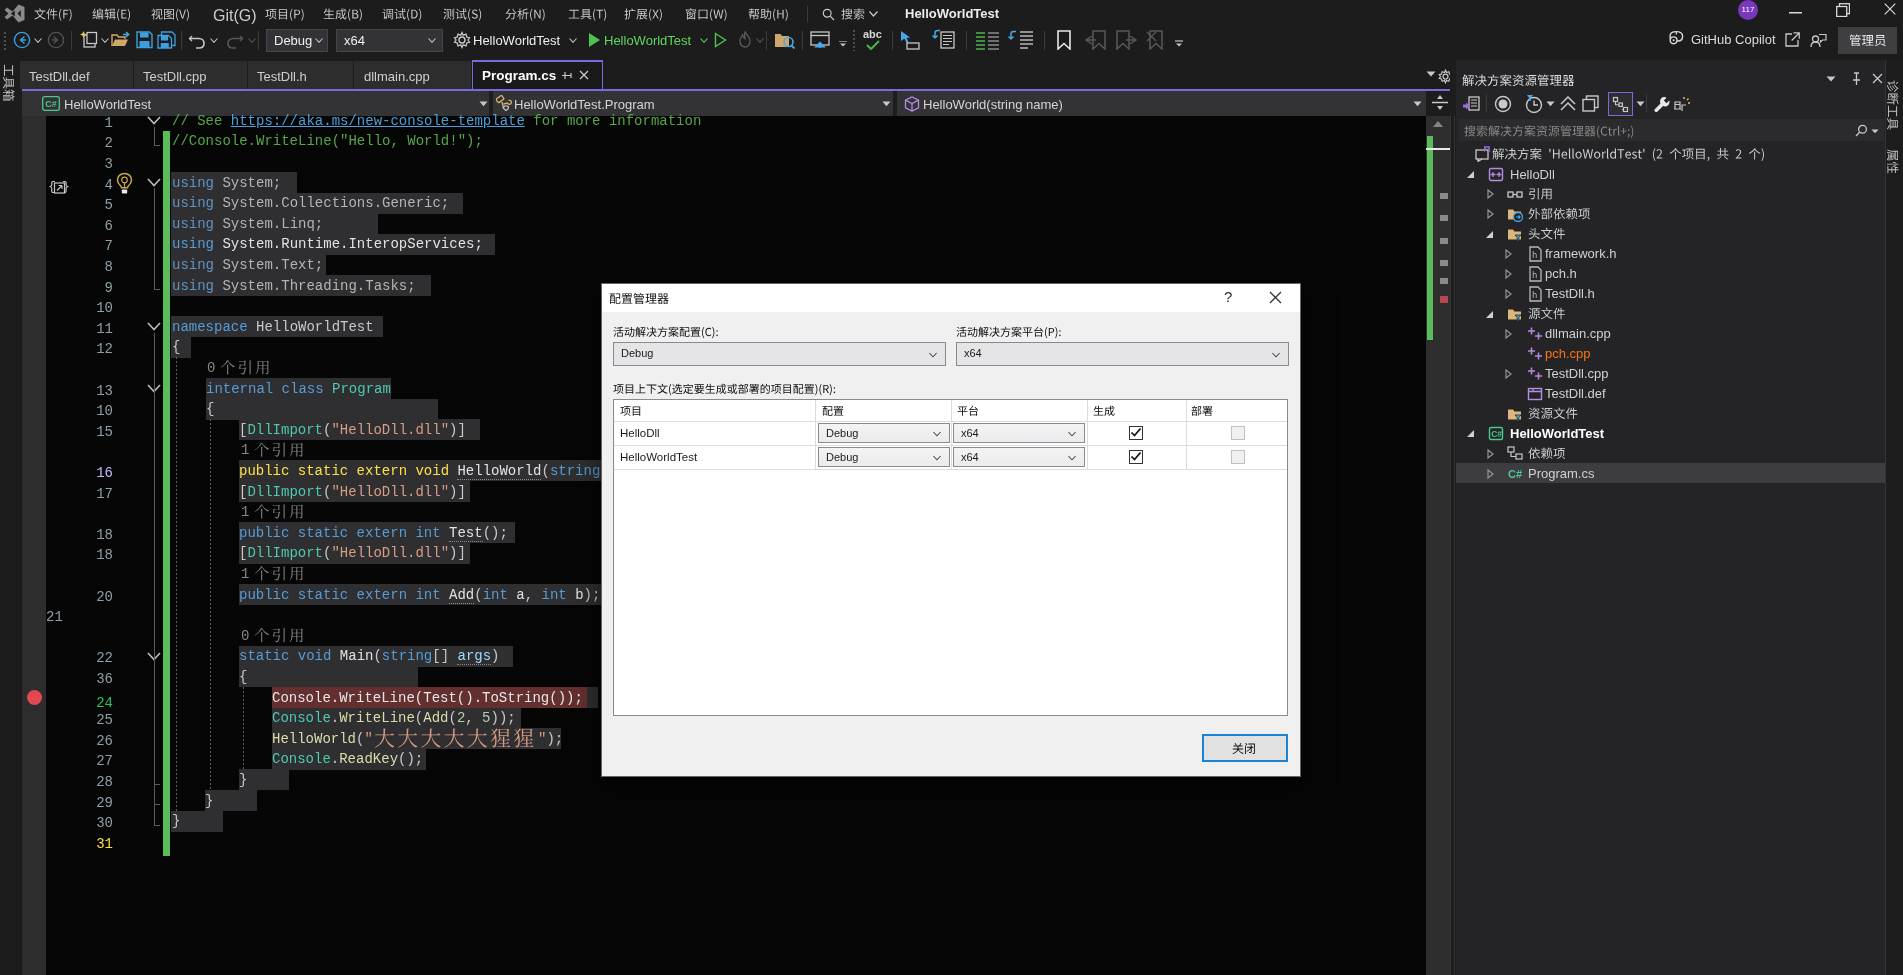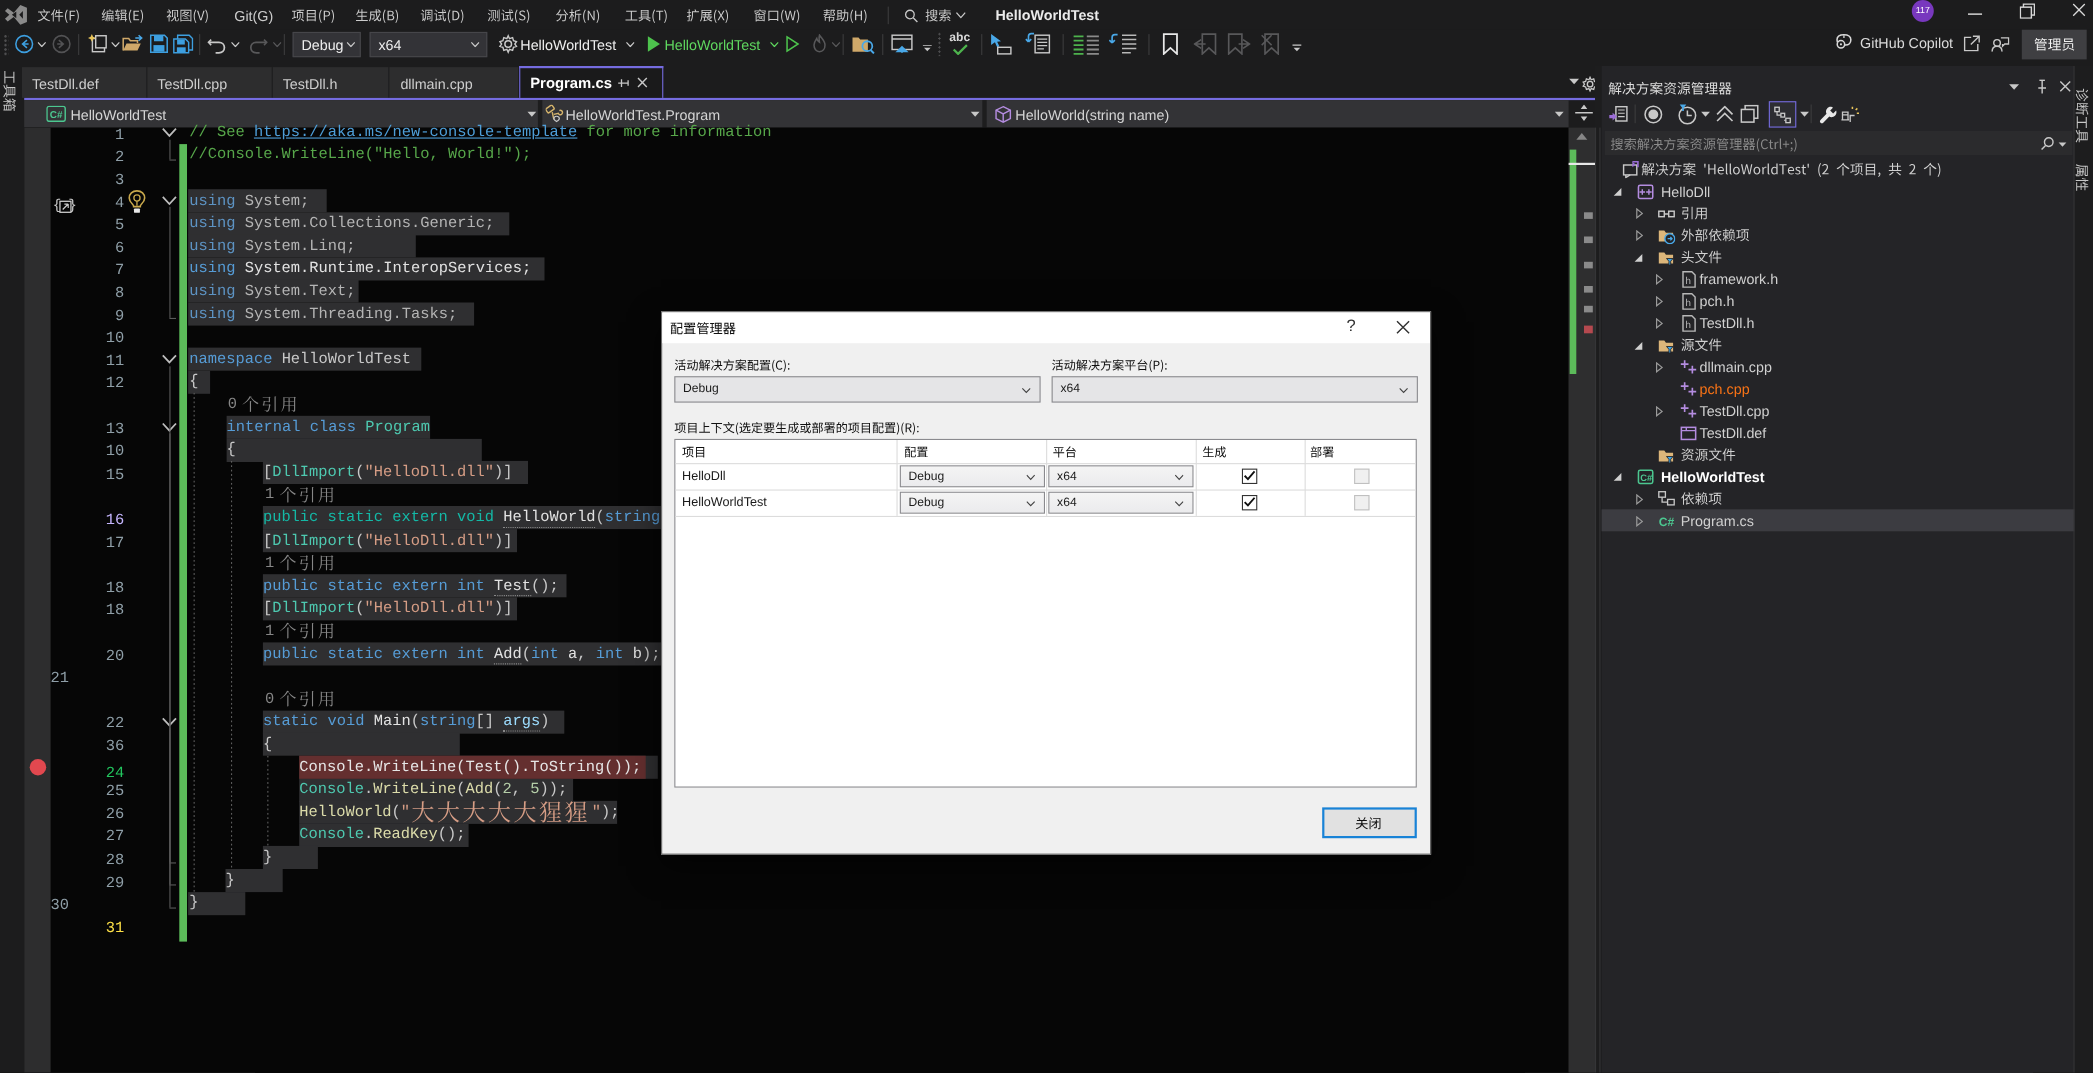--- a/index.html
+++ b/index.html
@@ -9,21 +9,21 @@
 .bgbox{position:absolute;background:#2f2f31;height:21px}
 .cl{position:absolute;height:21px}
 </style></head>
 <body>
 
 <div class="a" style="left:0;top:0;width:1903px;height:27px;background:#1c1c1d"></div>
 <svg class="a" style="left:4px;top:4px" width="21" height="19" viewBox="0 0 21 19">
     <path d="M0.5 6 L3 3.5 L8.5 7.5 L14.5 0.5 L20.5 3 L20.5 16 L14.5 18.5 L8.5 11.5 L3 15.5 L0.5 13 L4.5 9.5 Z M6.8 9.5 L10.8 12.6 L10.8 6.4 Z M13.5 9.5 L16.8 13 L16.8 6 Z" fill="#8a8a8a" fill-rule="evenodd"></path>
   </svg>
 
-<div class="a" style="left:213px;top:7px;font-size:13px;color:#cccccc">Git(G)</div>
+<div class="a" style="left:213px;top:7px;font-size:16px;color:#cccccc">Git(G)</div>
 <div class="a" style="left:807px;top:6px;width:1px;height:16px;background:#3c3c3e"></div>
 <svg class="a" style="left:822px;top:8px" width="13" height="13" viewBox="0 0 13 13">
     <circle cx="5.2" cy="5.2" r="3.9" fill="none" stroke="#c8c8c8" stroke-width="1.2"></circle>
     <path d="M8.2 8.2 L12 12" stroke="#c8c8c8" stroke-width="1.2"></path>
   </svg>
 <svg class="a" style="left:869px;top:11px" width="9" height="6" viewBox="0 0 9 6">
     <path d="M0.5 0.5 L4.5 5 L8.5 0.5" fill="none" stroke="#c8c8c8" stroke-width="1.2"></path>
   </svg>
 <div class="a" style="left:905px;top:6px;font-size:13px;font-weight:bold;color:#ebebeb">HelloWorldTest</div>
 <div class="a" style="left:1738px;top:0px;width:20px;height:20px;border-radius:50%;background:#7838be"></div>
@@ -277,21 +277,21 @@
     <div class="a mono" style="left:46px;top:586.5px;width:67px;text-align:right;color:#8f9fa8">20</div>
     <div class="a mono" style="left:46px;top:607.1px;width:67px;text-align:left;color:#8f9fa8">21</div>
     <div class="a mono" style="left:46px;top:648.3px;width:67px;text-align:right;color:#8f9fa8">22</div>
     <div class="a mono" style="left:46px;top:668.9px;width:67px;text-align:right;color:#8f9fa8">36</div>
     <div class="a mono" style="left:46px;top:693px;width:67px;text-align:right;color:#22c55e">24</div>
     <div class="a mono" style="left:46px;top:710.1px;width:67px;text-align:right;color:#8f9fa8">25</div>
     <div class="a mono" style="left:46px;top:730.7px;width:67px;text-align:right;color:#8f9fa8">26</div>
     <div class="a mono" style="left:46px;top:751.3px;width:67px;text-align:right;color:#8f9fa8">27</div>
     <div class="a mono" style="left:46px;top:771.9px;width:67px;text-align:right;color:#8f9fa8">28</div>
     <div class="a mono" style="left:46px;top:792.5px;width:67px;text-align:right;color:#8f9fa8">29</div>
-    <div class="a mono" style="left:46px;top:813.1px;width:67px;text-align:left;color:#8f9fa8">30</div>
+    <div class="a mono" style="left:46px;top:813.1px;width:67px;text-align:right;color:#8f9fa8">30</div>
     <div class="a mono" style="left:46px;top:833.7px;width:67px;text-align:right;color:#fde047">31</div>
     <div class="a" style="left:163px;top:131px;width:7px;height:725px;background:#5cbb5a"></div>
     <div class="bgbox" style="left:171px;top:172.0px;width:126px"></div>
     <div class="bgbox" style="left:171px;top:192.6px;width:292px"></div>
     <div class="bgbox" style="left:171px;top:213.2px;width:207px"></div>
     <div class="bgbox" style="left:171px;top:233.8px;width:324px"></div>
     <div class="bgbox" style="left:171px;top:254.4px;width:155px"></div>
     <div class="bgbox" style="left:171px;top:275.0px;width:260px"></div>
     <div class="bgbox" style="left:171px;top:316.2px;width:212px"></div>
     <div class="bgbox" style="left:171px;top:336.8px;width:20px"></div>
@@ -347,21 +347,21 @@
     <div class="cl mono" style="left:172px;top:193.1px"><span style="color:#5d93c3">using</span><span style="color:#b4b4b4"> System.Collections.Generic;</span></div>
     <div class="cl mono" style="left:172px;top:213.7px"><span style="color:#5d93c3">using</span><span style="color:#b4b4b4"> System.Linq;</span></div>
     <div class="cl mono" style="left:172px;top:234.3px"><span style="color:#569cd6">using</span><span style="color:#e2e2e2"> System.Runtime.InteropServices;</span></div>
     <div class="cl mono" style="left:172px;top:254.9px"><span style="color:#5d93c3">using</span><span style="color:#b4b4b4"> System.Text;</span></div>
     <div class="cl mono" style="left:172px;top:275.5px"><span style="color:#5d93c3">using</span><span style="color:#b4b4b4"> System.Threading.Tasks;</span></div>
     <div class="cl mono" style="left:172px;top:316.7px"><span style="color:#569cd6">namespace</span><span style="color:#c8c8c8"> HelloWorldTest</span></div>
     <div class="cl mono" style="left:172px;top:337.3px"><span style="color:#c8c8c8">{</span></div>
     <div class="cl mono" style="left:206px;top:378.5px"><span style="color:#569cd6">internal class</span><span style="color:#c8c8c8"> </span><span style="color:#4ec9b0">Program</span></div>
     <div class="cl mono" style="left:206px;top:399.1px"><span style="color:#c8c8c8">{</span></div>
     <div class="cl mono" style="left:239px;top:419.7px"><span style="color:#c8c8c8">[</span><span style="color:#4ec9b0">DllImport</span><span style="color:#c8c8c8">(</span><span style="color:#d69d85">"HelloDll.dll"</span><span style="color:#c8c8c8">)]</span></div>
-    <div class="cl mono" style="left:239px;top:460.9px"><span style="color:#14b8a6">public static extern void</span><span style="color:#c8c8c8"> </span><span style="color:#e2e2e2;border-bottom:1px dotted #888">HelloWorld</span><span style="color:#c8c8c8">(</span><span style="color:#569cd6">string</span><span style="color:#9cdcfe"> name);</span></div>
+    <div class="cl mono" style="left:239px;top:460.9px"><span style="color:#fde047">public static extern void</span><span style="color:#c8c8c8"> </span><span style="color:#e2e2e2;border-bottom:1px dotted #888">HelloWorld</span><span style="color:#c8c8c8">(</span><span style="color:#569cd6">string</span><span style="color:#9cdcfe"> name);</span></div>
     <div class="cl mono" style="left:239px;top:481.5px"><span style="color:#c8c8c8">[</span><span style="color:#4ec9b0">DllImport</span><span style="color:#c8c8c8">(</span><span style="color:#d69d85">"HelloDll.dll"</span><span style="color:#c8c8c8">)]</span></div>
     <div class="cl mono" style="left:239px;top:522.7px"><span style="color:#569cd6">public static extern int</span><span style="color:#c8c8c8"> </span><span style="color:#e2e2e2;border-bottom:1px dotted #888">Test</span><span style="color:#c8c8c8">();</span></div>
     <div class="cl mono" style="left:239px;top:543.3px"><span style="color:#c8c8c8">[</span><span style="color:#4ec9b0">DllImport</span><span style="color:#c8c8c8">(</span><span style="color:#d69d85">"HelloDll.dll"</span><span style="color:#c8c8c8">)]</span></div>
     <div class="cl mono" style="left:239px;top:584.5px"><span style="color:#569cd6">public static extern int</span><span style="color:#c8c8c8"> </span><span style="color:#e2e2e2;border-bottom:1px dotted #888">Add</span><span style="color:#c8c8c8">(</span><span style="color:#569cd6">int</span><span style="color:#e2e2e2"> a</span><span style="color:#c8c8c8">, </span><span style="color:#569cd6">int</span><span style="color:#e2e2e2"> b</span><span style="color:#c8c8c8">);</span></div>
     <div class="cl mono" style="left:239px;top:646.3px"><span style="color:#569cd6">static void</span><span style="color:#c8c8c8"> </span><span style="color:#e2e2e2">Main</span><span style="color:#c8c8c8">(</span><span style="color:#569cd6">string</span><span style="color:#c8c8c8">[] </span><span style="color:#9cdcfe;border-bottom:1px dotted #888">args</span><span style="color:#c8c8c8">)</span></div>
     <div class="cl mono" style="left:239px;top:666.9px"><span style="color:#c8c8c8">{</span></div>
     <div class="cl mono" style="left:272px;top:687.5px"><span style="color:#e6e6e6">Console.WriteLine(Test().ToString());</span></div>
     <div class="cl mono" style="left:272px;top:708.1px"><span style="color:#4ec9b0">Console</span><span style="color:#c8c8c8">.</span><span style="color:#dcdcaa">WriteLine</span><span style="color:#c8c8c8">(</span><span style="color:#dcdcaa">Add</span><span style="color:#c8c8c8">(</span><span style="color:#b5cea8">2</span><span style="color:#c8c8c8">, </span><span style="color:#b5cea8">5</span><span style="color:#c8c8c8">));</span></div>
     <div class="cl mono" style="left:272px;top:728.7px"><span style="color:#dcdcaa">HelloWorld</span><span style="color:#c8c8c8">(</span><span style="color:#d69d85">"</span></div>
     <div class="cl mono" style="left:538px;top:728.7px"><span style="color:#d69d85">"</span><span style="color:#c8c8c8">);</span></div>

